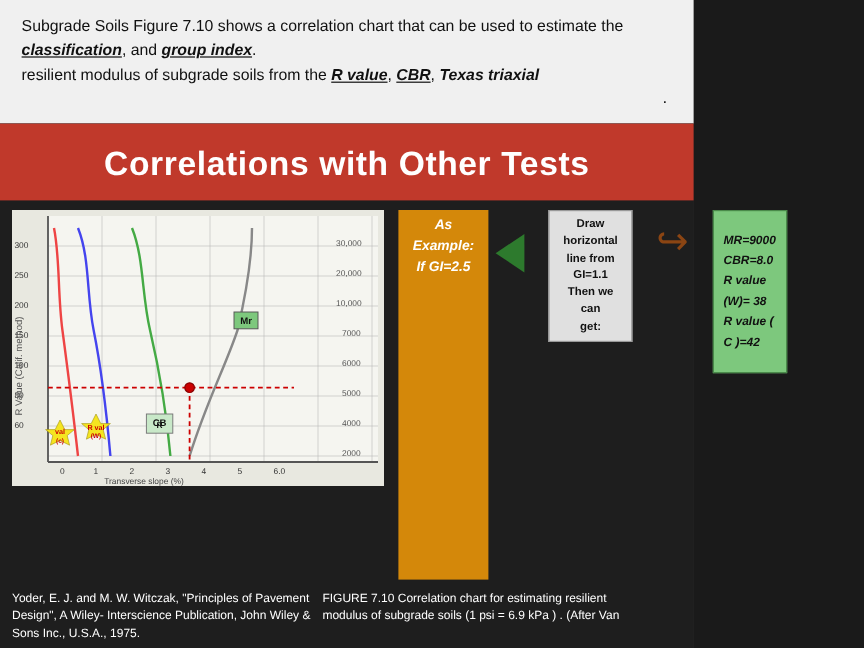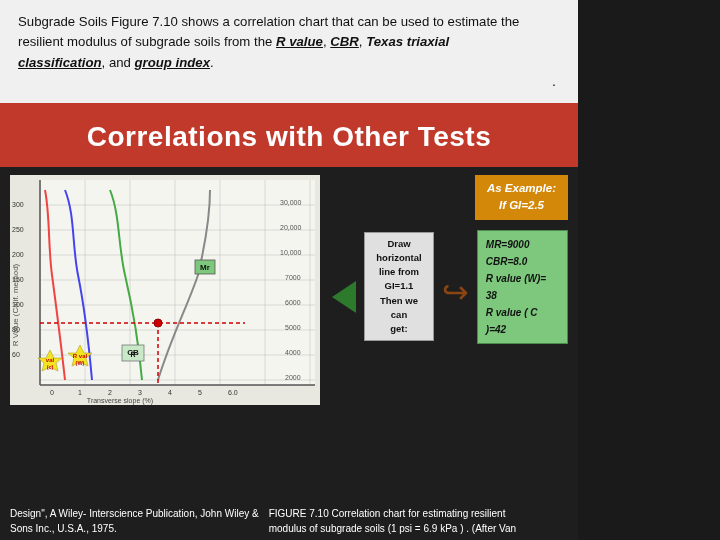--- a/index.html
+++ b/index.html
@@ -88,21 +88,20 @@
       background: white;
       position: relative;
       flex-shrink: 0;
     }
 
     
     .right-area {
       flex: 1;
       padding-left: 12px;
       display: flex;
-      flex-direction: column;
       gap: 6px;
     }
 
     
     .bottom-section {
       padding: 6px 10px 4px 10px;
       display: flex;
       flex-direction: row;
       gap: 10px;
       color: white;
@@ -131,24 +130,24 @@
 </head>
 <body>
 
 <div class="page-container">
 
   <div class="top-section">
     <p>
       <span>Subgrade Soils Figure 7.10 shows a correlation chart that can be used to estimate the</span>
     </p>
     <p>
-      <span>resilient modulus of subgrade soils from the </span><span class="italic-bold-underline">R value</span><span>, </span><span class="italic-bold-underline">CBR</span><span>, </span><span class="italic-bold">Texas triaxial</span>
+      <span class="italic-bold-underline">classification</span><span>, and </span><span class="italic-bold-underline">group index</span><span>.</span>
     </p>
     <p>
-      <span class="italic-bold-underline">classification</span><span>, and </span><span class="italic-bold-underline">group index</span><span>.</span>
+      <span>resilient modulus of subgrade soils from the </span><span class="italic-bold-underline">R value</span><span>, </span><span class="italic-bold-underline">CBR</span><span>, </span><span class="italic-bold">Texas triaxial</span>
     </p>
     <div class="dot-right">
       <span>.</span>
     </div>
   </div>
 
   <div class="main-section">
 
     <div class="title-bar">
       <h1>Correlations with Other Tests</h1>
@@ -244,49 +243,50 @@
 
       <div class="right-area">
 
         <div style="display:flex; justify-content:flex-end; margin-bottom:4px;">
           <div style="background:#d4880a; color:white; font-style:italic; font-weight:bold; font-size:11.5px; padding:5px 12px; text-align:center; line-height:1.5;">
             <div>As Example:</div>
             <div>If GI=2.5</div>
           </div>
         </div>
 
-        <div style="display:flex; flex-direction:row; align-items:center; gap:8px;">
+        <div style="display:flex; flex-direction:row; align-items:flex-start; gap:20px;">
 
           <div style="margin-top:20px;">
             <div style="width:0; height:0; border-top:16px solid transparent; border-bottom:16px solid transparent; border-right:24px solid #2d7a2d;"></div>
           </div>
 
           <div style="background:#e0e0e0; border:1px solid #999; font-size:9.5px; color:#111; padding:4px 6px; text-align:center; font-weight:bold; line-height:1.5; min-width:70px;">
             <div>Draw</div>
             <div>horizontal</div>
             <div>line from</div>
             <div>GI=1.1</div>
             <div>Then we can</div>
             <div>get:</div>
           </div>
 
           <div style="margin-top:10px; font-size:32px; color:#8B4513; transform:scaleX(-1); line-height:1;">↩</div>
 
-          <div style="background:#7dc87d; border:1px solid #4a8a4a; font-size:10px; font-style:italic; font-weight:bold; color:#111; padding:5px 8px; text-align:left; line-height:1.7;">
+          <div style="background:#7dc87d; border:1px solid #4a8a4a; font-size:10px; font-style:italic; font-weight:bold; color:#111; padding:16px 8px; text-align:left; line-height:1.7;">
             <div>MR=9000</div>
             <div>CBR=8.0</div>
             <div>R value (W)= 38</div>
             <div>R value ( C )=42</div>
           </div>
         </div>
       </div>
     </div>
 
     <div class="bottom-section">
       <div class="citation-text">
+        <div>Yoder, E. J. and M. W. Witczak, "Principles of Pavement</div>
         <div>Design", A Wiley- Interscience Publication, John Wiley &amp;</div>
         <div>Sons Inc., U.S.A., 1975.</div>
       </div>
       <div class="figure-caption">
         <div>FIGURE 7.10 Correlation chart for estimating resilient</div>
         <div>modulus of subgrade soils (1 psi = 6.9 kPa ) . (After Van</div>
       </div>
     </div>
   </div>
 </div>

